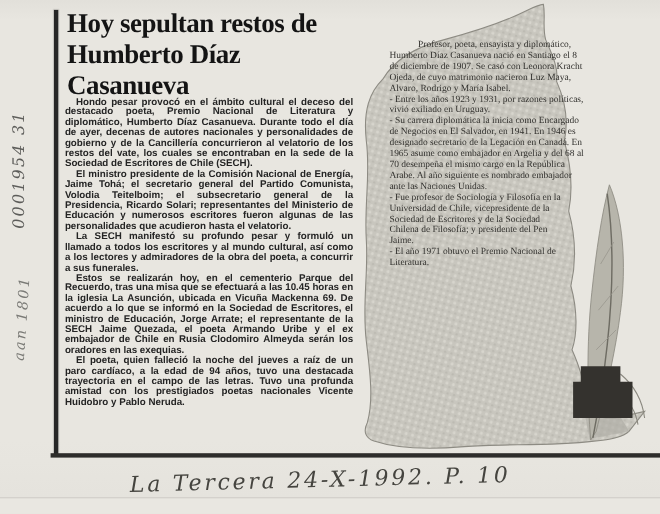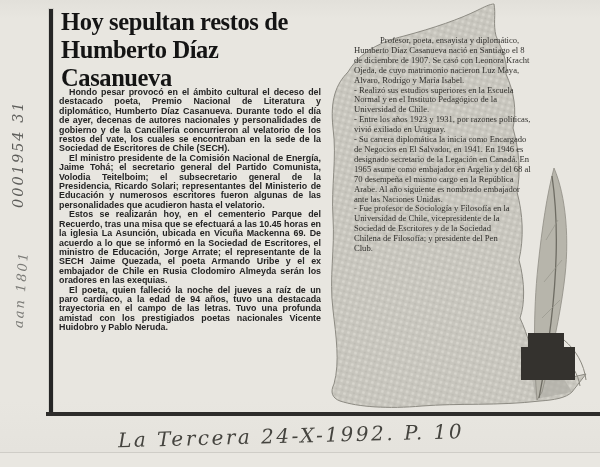--- a/index.html
+++ b/index.html
@@ -84,20 +84,21 @@
 
   <div class="vnote vnote-number">0001954 31</div>
   <div class="vnote vnote-code">aan 1801</div>
 
   <div>
     <div class="col-rule"></div>
     <h1 class="headline">Hoy sepultan restos de Humberto Díaz Casanueva</h1>
     <div class="body-col">
       <p>Hondo pesar provocó en el ámbito cultural el deceso del destacado poeta, Premio Nacional de Literatura y diplomático, Humberto Díaz Casanueva. Durante todo el día de ayer, decenas de autores nacionales y personalidades de gobierno y de la Cancillería concurrieron al velatorio de los restos del vate, los cuales se encontraban en la sede de la Sociedad de Escritores de Chile (SECH).</p>
       <p>El ministro presidente de la Comisión Nacional de Energía, Jaime Tohá; el secretario general del Partido Comunista, Volodia Teitelboim; el subsecretario general de la Presidencia, Ricardo Solari; representantes del Ministerio de Educación y numerosos escritores fueron algunas de las personalidades que acudieron hasta el velatorio.</p>
+      <p>La SECH manifestó su profundo pesar y formuló un llamado a todos los escritores y al mundo cultural, así como a los lectores y admiradores de la obra del poeta, a concurrir a sus funerales.</p>
       <p>Estos se realizarán hoy, en el cementerio Parque del Recuerdo, tras una misa que se efectuará a las 10.45 horas en la iglesia La Asunción, ubicada en Vicuña Mackenna 69. De acuerdo a lo que se informó en la Sociedad de Escritores, el ministro de Educación, Jorge Arrate; el representante de la SECH Jaime Quezada, el poeta Armando Uribe y el ex embajador de Chile en Rusia Clodomiro Almeyda serán los oradores en las exequias.</p>
       <p>El poeta, quien falleció la noche del jueves a raíz de un paro cardíaco, a la edad de 94 años, tuvo una destacada trayectoria en el campo de las letras. Tuvo una profunda amistad con los prestigiados poetas nacionales Vicente Huidobro y Pablo Neruda.</p>
     </div>
   </div>
 
   <div class="scroll-wrap">
     <svg width="280" height="452" viewBox="0 0 280 452">
       <defs>
         <pattern id="ht" width="6" height="6" patternUnits="userSpaceOnUse" patternTransform="rotate(15)">
           <rect width="6" height="6" fill="#c8c6be"></rect>
@@ -139,24 +140,24 @@
                  C 224 228 229 194 236 168 Z" fill="#b7b5ab" stroke="#8f8d84" stroke-width="0.8"></path>
         <path d="M 234 176 C 242 230 240 300 221 398" fill="none" stroke="#6e6c63" stroke-width="1.3"></path>
         <path d="M 240 220 L 228 240 M 244 260 L 226 282 M 242 300 L 224 318 M 238 336 L 222 352" stroke="#98968c" stroke-width="0.7"></path>
         <path d="M 246 340 C 258 350 266 364 268 380 M 244 356 C 254 364 260 374 262 386" fill="none" stroke="#8a887f" stroke-width="1"></path>
       </g>
 
       <path d="M 210 333 h 36 v 14 h 11 v 33 h -54 v -33 h 7 z" fill="#34322e"></path>
     </svg>
     <div class="scroll-text">
       <p>Profesor, poeta, ensayista y diplomático, Humberto Díaz Casanueva nació en Santiago el 8 de diciembre de 1907. Se casó con Leonora Kracht Ojeda, de cuyo matrimonio nacieron Luz Maya, Alvaro, Rodrigo y María Isabel.</p>
-      <p>- Realizó sus estudios superiores en la Escuela Normal y en el Instituto Pedagógico de la Universidad de Chile.</p>
       <p>- Entre los años 1923 y 1931, por razones políticas, vivió exiliado en Uruguay.</p>
       <p>- Su carrera diplomática la inicia como Encargado de Negocios en El Salvador, en 1941. En 1946 es designado secretario de la Legación en Canadá. En 1965 asume como embajador en Argelia y del 68 al 70 desempeña el mismo cargo en la República Arabe. Al año siguiente es nombrado embajador ante las Naciones Unidas.</p>
-      <p class="narrow">- Fue profesor de Sociología y Filosofía en la Universidad de Chile, vicepresidente de la Sociedad de Escritores y de la Sociedad Chilena de Filosofía; y presidente del Pen Club.</p>
+      <p class="narrow">- Fue profesor de Sociología y Filosofía en la Universidad de Chile, vicepresidente de la Sociedad de Escritores y de la Sociedad Chilena de Filosofía; y presidente del Pen Jaime.</p>
+      <p class="narrow">- El año 1971 obtuvo el Premio Nacional de Literatura.</p>
     </div>
   </div>
 
   <div class="bottom-rule"></div>
   <div class="hand-note">La Tercera  24-X-1992. P. 10</div>
   <div class="bottom-band"></div>
 
 </div>
 
 </body></html>

